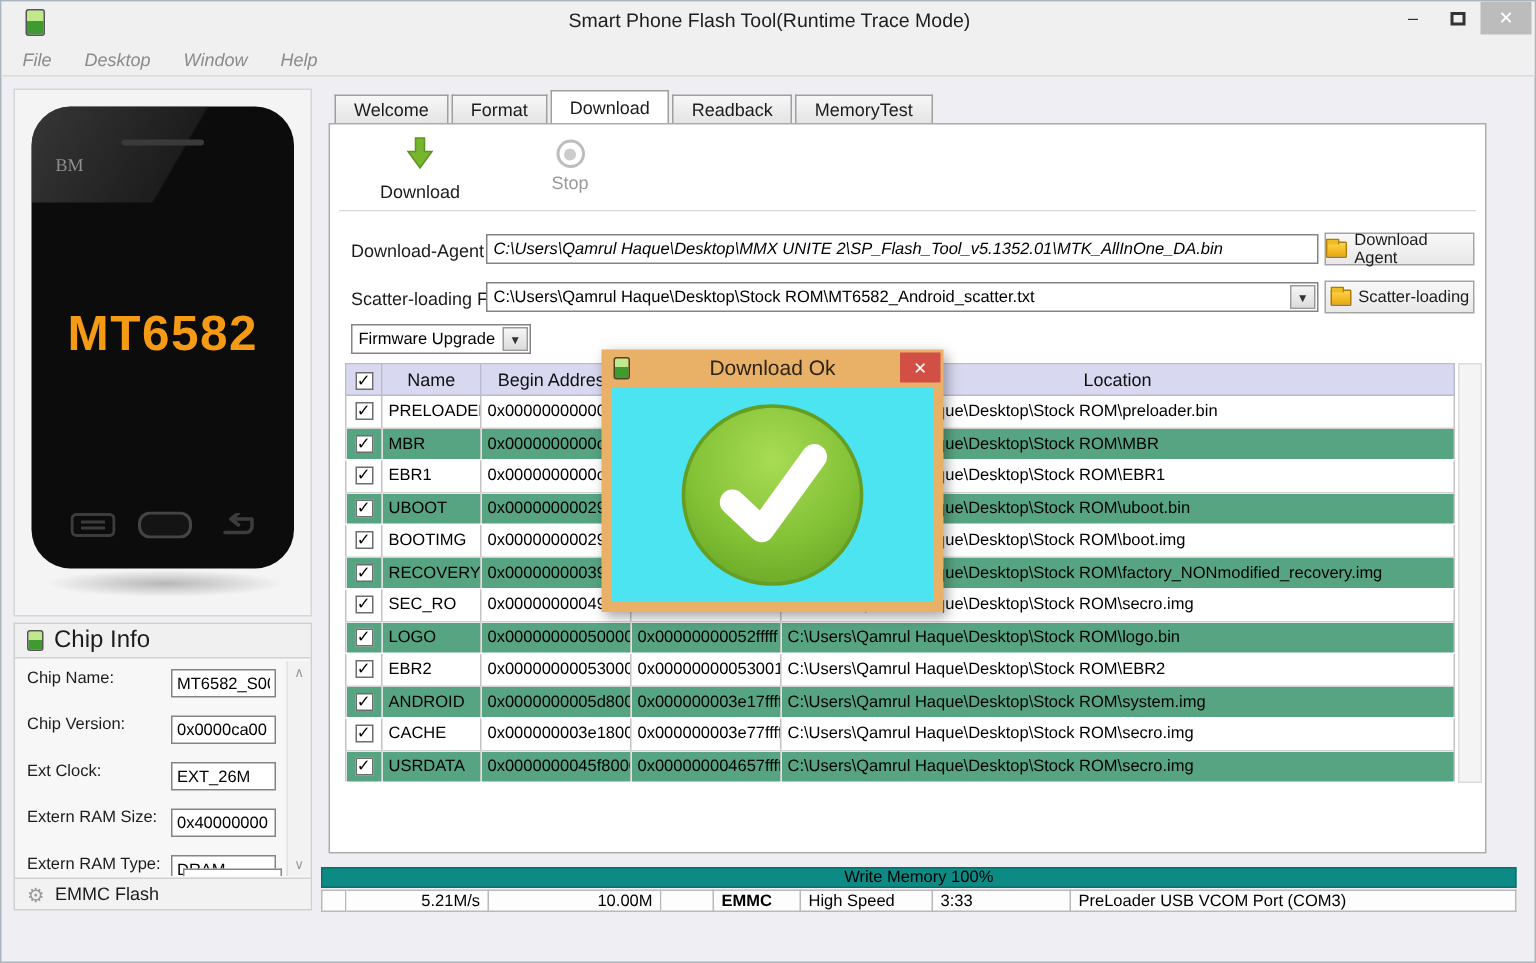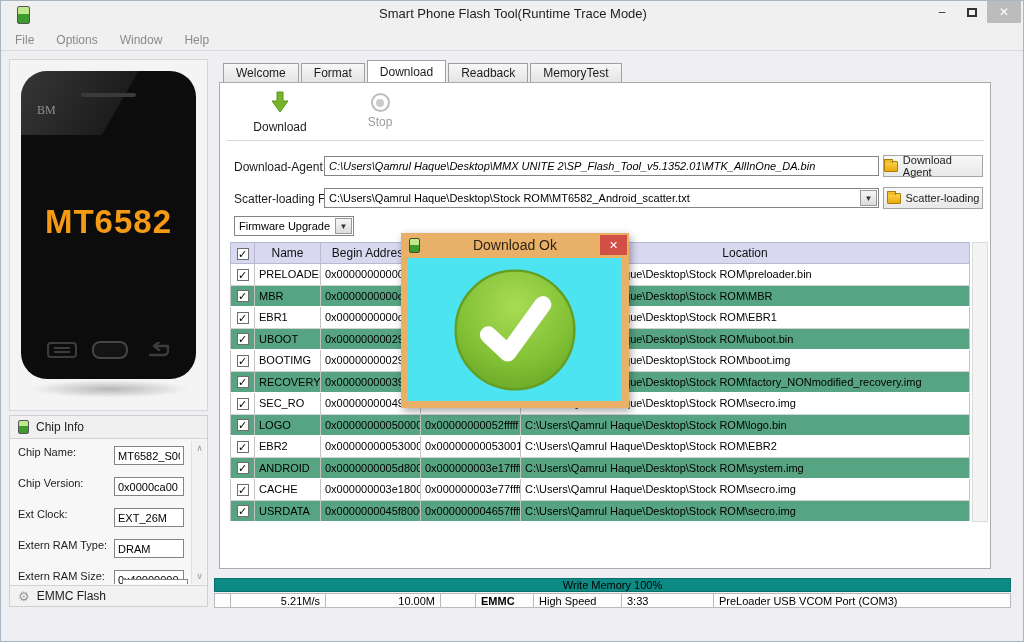--- a/index.html
+++ b/index.html
@@ -9,36 +9,36 @@
   
   .titlebar { position:absolute; left:0; top:0; width:1024px; height:28px; background:#f0f0f0; }
   .app-icon { position:absolute; left:16px; top:5px; width:13px; height:18px; background:linear-gradient(#bfe98a 0 45%, #3f9a2f 45%); border:1px solid #555; border-radius:2px; }
   .win-title { position:absolute; left:0; right:0; top:5px; text-align:center; font-size:13px; color:#1d1d1d; }
   .win-controls { position:absolute; right:4px; top:0; height:24px; display:flex; align-items:flex-start; }
   .btn-min,.btn-max { width:30px; height:22px; display:flex; align-items:center; justify-content:center; color:#333; font-size:12px; }
   .btn-max .box { width:10px; height:9px; border:2px solid #333; display:inline-block; }
   .btn-close { width:34px; height:22px; background:#bcbcbc; color:#fff; font-size:12px; display:flex; align-items:center; justify-content:center; }
 
   
-  .menubar { position:absolute; left:0; top:28px; width:1024px; height:22px; background:#f0f0f0; border-bottom:1px solid #d9d9d9; display:flex; align-items:center; padding-left:14px; }
+  .menubar { position:absolute; left:0; top:28px; width:1024px; height:22px; background:#f0f0f0; border-bottom:1px solid #d9d9d9; display:flex; align-items:center; padding-left:14px;font-style:italic; }
   .menu-item { color:#8b8b8b; font-size:12px; margin-right:22px; }
 
   
   .phone-card { position:absolute; left:8px; top:58px; width:199px; height:352px; background:#f4f4f4; border:1px solid #d6d6d6; }
   .phone { position:absolute; left:11px; top:11px; width:175px; height:308px; background:#0c0c0c; border-radius:26px; overflow:hidden; }
   .sheen { position:absolute; left:0; top:0; width:100%; height:64px; background:linear-gradient(120deg, rgba(90,90,90,.55) 0%, rgba(60,60,60,.35) 55%, rgba(20,20,20,0) 56%); }
   .earpiece { position:absolute; left:60px; top:22px; width:55px; height:4px; background:#3a3a3a; border-radius:2px; }
   .brand { position:absolute; left:16px; top:32px; font-family:"Liberation Serif", serif; font-size:12px; color:#8f8f8f; }
   .chip-label { position:absolute; left:0; right:0; top:132px; text-align:center; color:#f49a14; font-size:33px; font-weight:bold; letter-spacing:1px; }
   .hw-buttons { position:absolute; left:0; right:0; bottom:16px; height:26px; display:flex; justify-content:space-around; align-items:center; padding:0 18px; }
   .phone-shadow { position:absolute; left:20px; top:320px; width:160px; height:18px; background:radial-gradient(ellipse at center, rgba(0,0,0,.25), rgba(0,0,0,0) 70%); }
 
   
   .chipinfo { position:absolute; left:8px; top:414px; width:199px; height:192px; background:#f7f7f7; border:1px solid #cfcfcf; }
-  .chipinfo-header { height:23px; background:#f0f0f0; border-bottom:1px solid #d2d2d2; display:flex; align-items:center; padding-left:8px; font-size:12px; color:#1c1c1c; }
+  .chipinfo-header { height:23px; background:#f0f0f0; border-bottom:1px solid #d2d2d2; display:flex; align-items:center; padding-left:8px; font-size:16px; color:#1c1c1c; }
   .chip-icon { width:11px; height:14px; background:linear-gradient(#bfe98a 0 45%, #3f9a2f 45%); border:1px solid #555; border-radius:2px; margin-right:7px; }
   .chip-fields { position:absolute; left:0; top:24px; right:16px; bottom:22px; overflow:hidden; }
   .chip-row { display:flex; height:25px; margin-top:6px; padding-left:8px; }
   .chip-row label { font-size:11px; color:#1c1c1c; width:96px; }
   .chip-row input { width:70px; height:19px; border:1px solid #848484; font-size:11px; padding:0 3px; font-family:"Liberation Sans", sans-serif; background:#fff; }
   .chip-scroll { position:absolute; right:1px; top:25px; bottom:22px; width:15px; background:#f2f2f2; border-left:1px solid #e0e0e0; }
   .scroll-arrow { position:absolute; left:0; width:15px; height:15px; color:#9a9a9a; font-size:9px; text-align:center; line-height:15px; }
   .scroll-up { top:0; } .scroll-down { bottom:0; }
   .partial-input { position:absolute; left:112px; bottom:22px; width:66px; height:5px; background:#fff; border:1px solid #848484; border-bottom:none; }
   .chipinfo-footer { position:absolute; left:0; bottom:0; width:100%; height:21px; border-top:1px solid #d2d2d2; background:#f2f2f2; display:flex; align-items:center; padding-left:8px; font-size:12px; color:#1c1c1c; }
@@ -103,21 +103,21 @@
     <div class="btn-min">–</div>
     <div class="btn-max">
         <span class="box"></span>
       </div>
     <div class="btn-close">✕</div>
   </div>
 </div>
 
 <div class="menubar" id="menubar">
     <div class="menu-item">File</div>
-    <div class="menu-item">Options</div>
+    <div class="menu-item">Desktop</div>
     <div class="menu-item">Window</div>
     <div class="menu-item">Help</div>
   </div>
 
 <div class="phone-card">
   <div class="phone">
     <div class="sheen"></div>
     <div class="earpiece"></div>
     <div class="brand">BM</div>
     <div class="chip-label">MT6582</div>
@@ -150,26 +150,26 @@
       </div>
       <div class="chip-row">
         <label>Chip Version:</label>
         <input value="0x0000ca00" style="">
       </div>
       <div class="chip-row">
         <label>Ext Clock:</label>
         <input value="EXT_26M" style="">
       </div>
       <div class="chip-row">
+        <label>Extern RAM Size:</label>
+        <input value="0x40000000" style="">
+      </div>
+      <div class="chip-row">
         <label>Extern RAM Type:</label>
         <input value="DRAM" style="">
-      </div>
-      <div class="chip-row">
-        <label>Extern RAM Size:</label>
-        <input value="0x40000000" style="">
       </div>
     </div>
   <div class="chip-scroll">
     <div class="scroll-arrow scroll-up">∧</div>
     <div class="scroll-arrow scroll-down">∨</div>
   </div>
   <div class="partial-input"></div>
   <div class="chipinfo-footer">
     <span class="gear-icon">⚙</span>
     <span>EMMC Flash</span>

